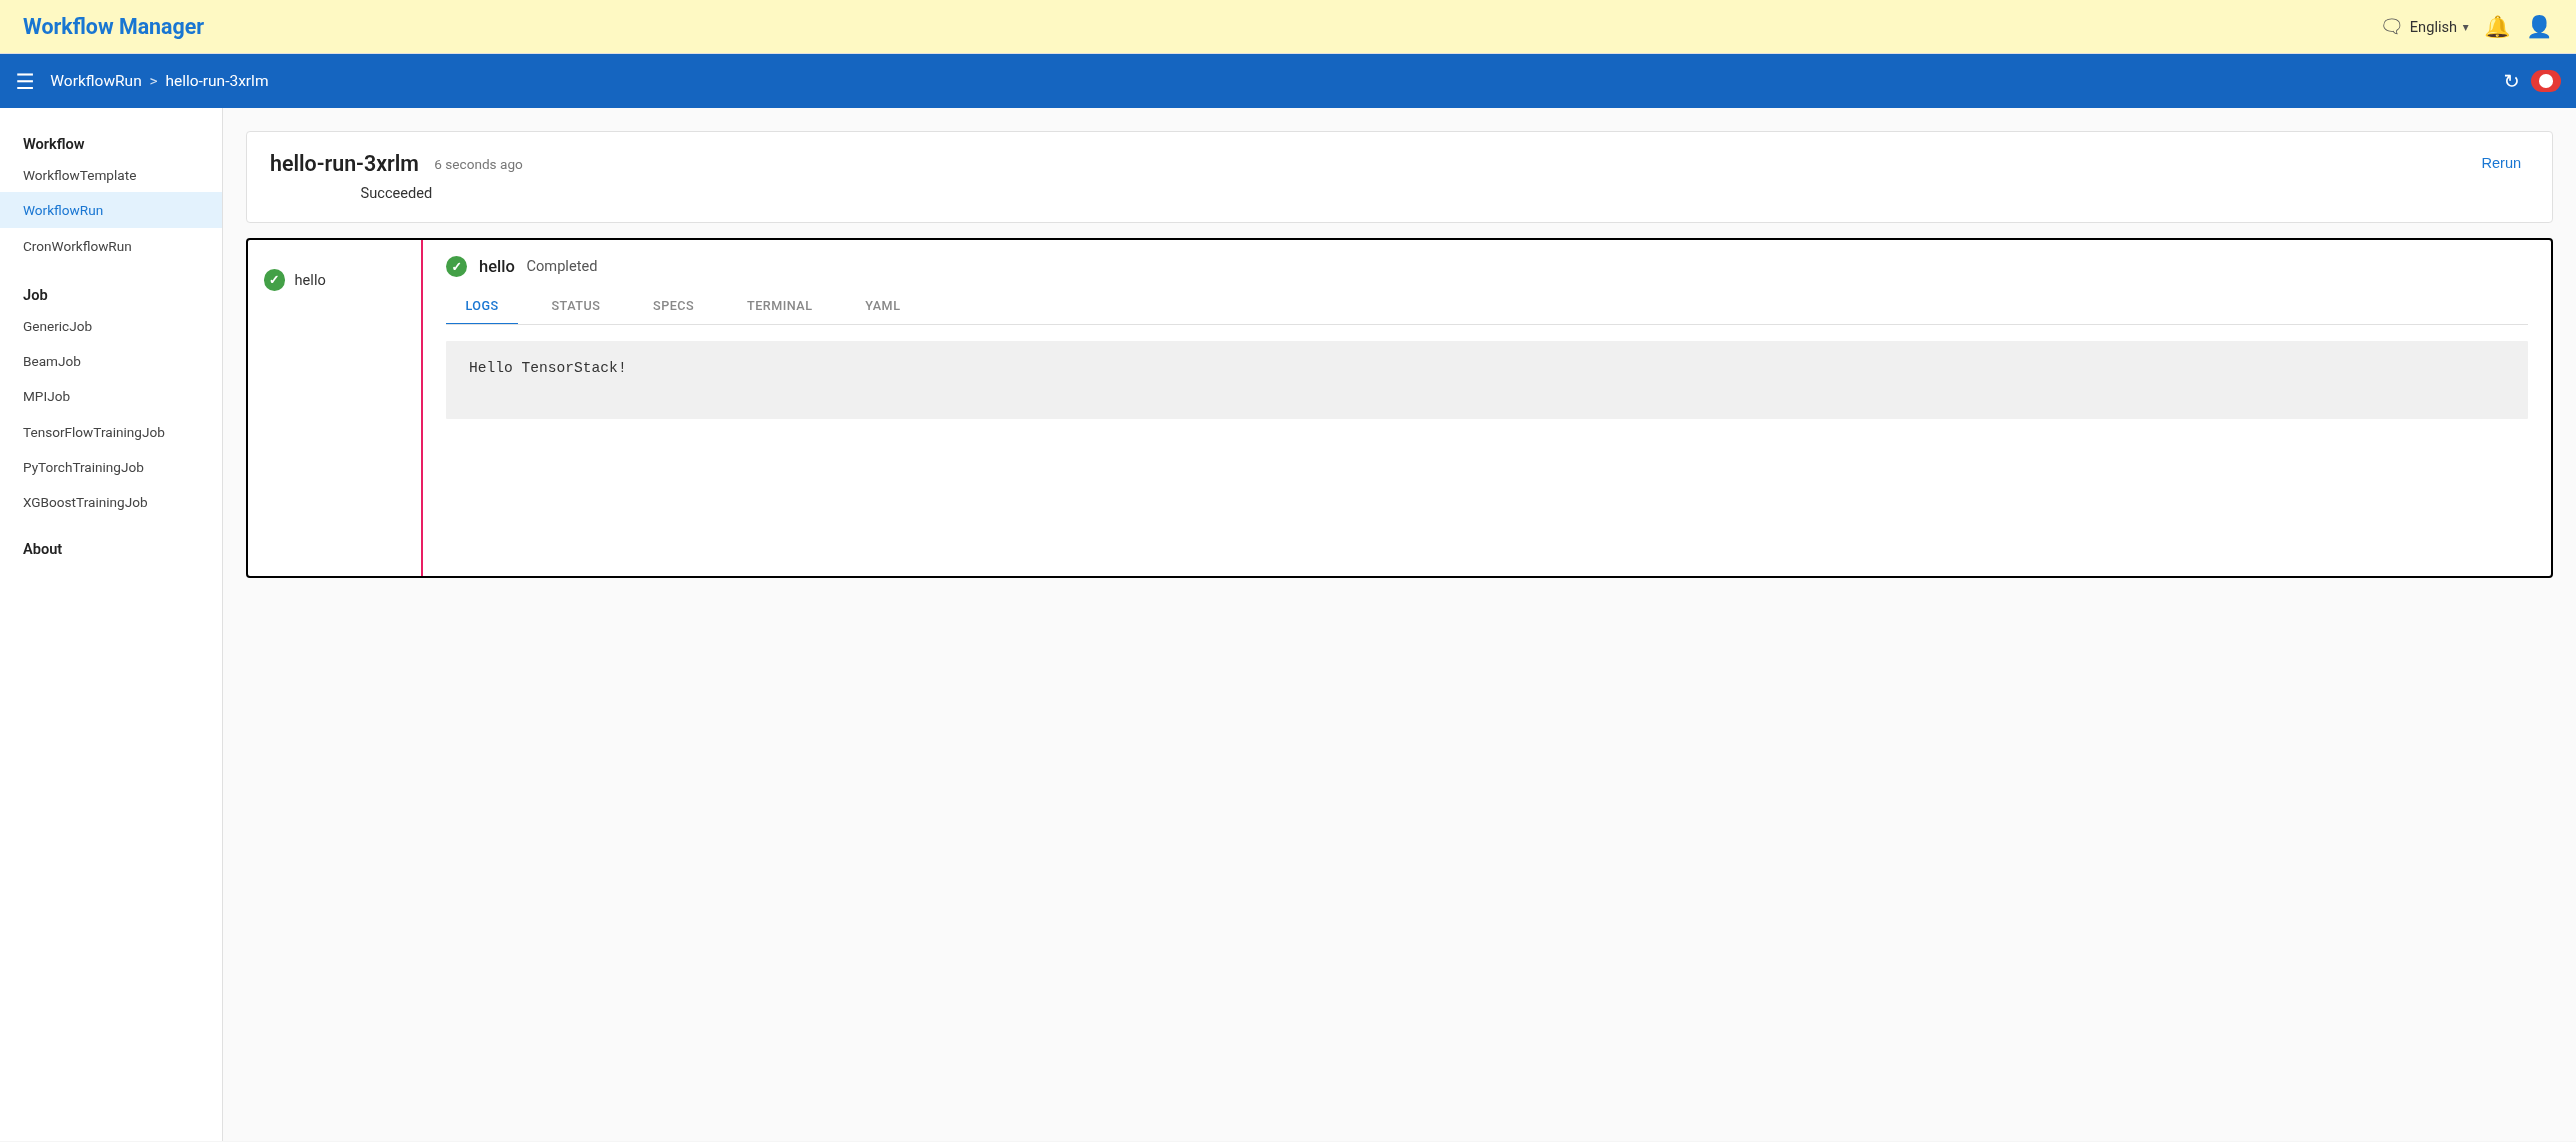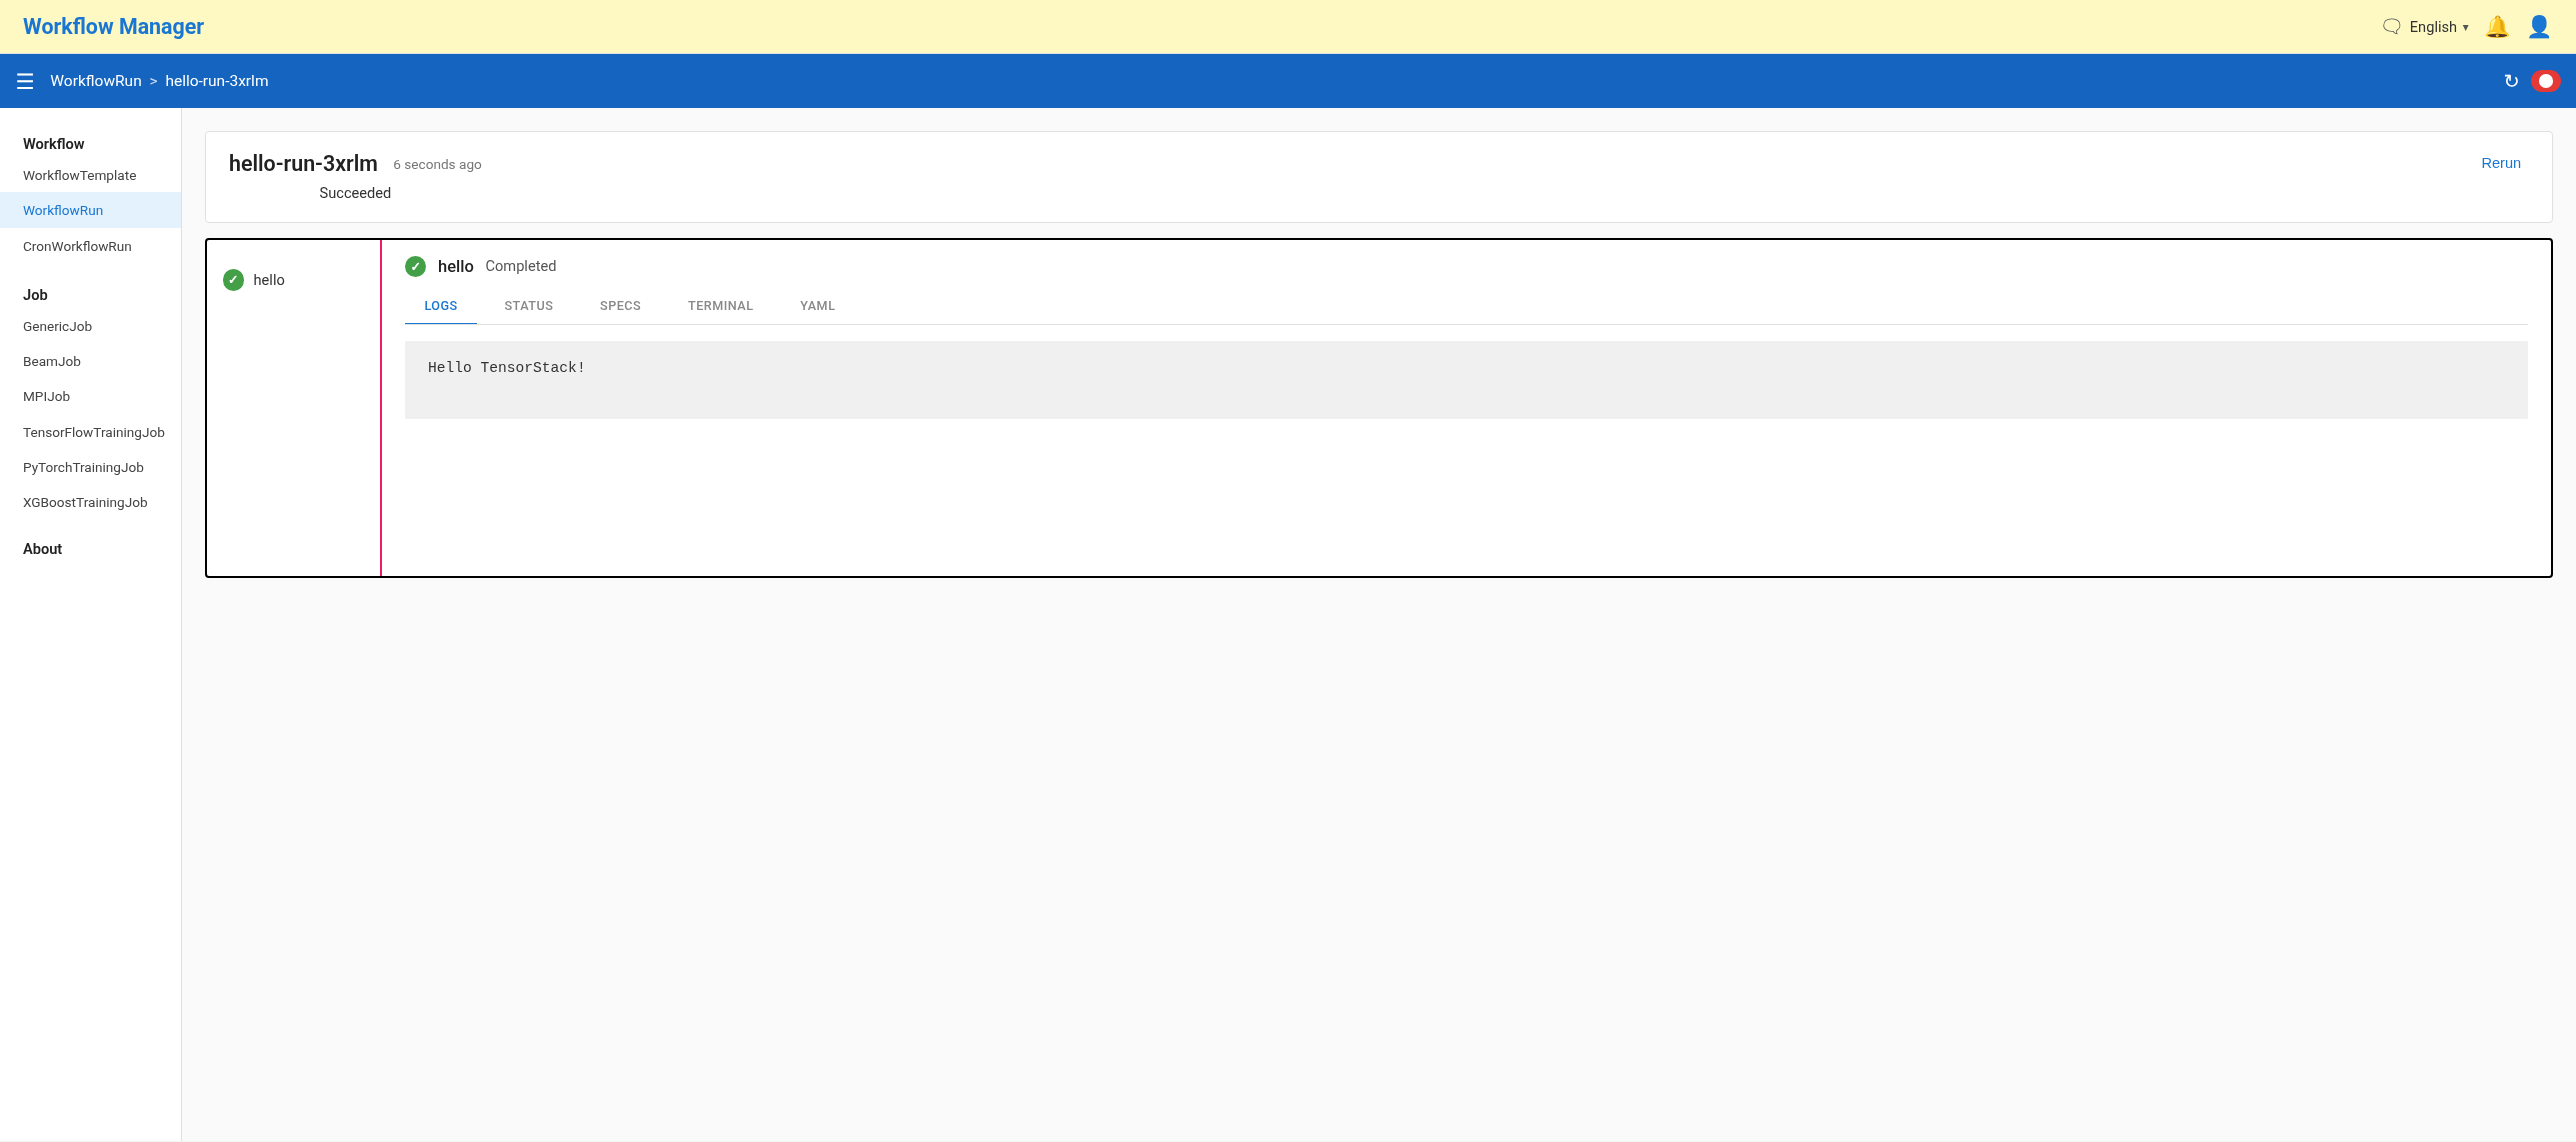--- a/index.html
+++ b/index.html
@@ -98,21 +98,21 @@
     }
 
     
     .main-layout {
       display: flex;
       height: calc(100vh - 109px);
     }
 
     
     .sidebar {
-      width: 182px;
+      width: 223px;
       background: #fff;
       border-right: 1px solid #e0e0e0;
       padding: 19.4px 0;
       overflow-y: auto;
       flex-shrink: 0;
     }
     .sidebar-section-title {
       font-size: 14.6px;
       font-weight: 600;
       color: #222;
@@ -239,21 +239,21 @@
     .job-detail-status {
       font-size: 14.6px;
       color: #555;
     }
 
     
     .tabs {
       display: flex;
       border-bottom: 1px solid #e0e0e0;
       margin-bottom: 15.5px;
-      gap: 8px;
+      gap: 14px;
     }
     .tab {
       padding: 9.7px 19.4px;
       font-size: 12.6px;
       font-weight: 500;
       color: #888;
       cursor: pointer;
       border-bottom: 1.9px solid transparent;
       letter-spacing: 0.5px;
       text-transform: uppercase;

